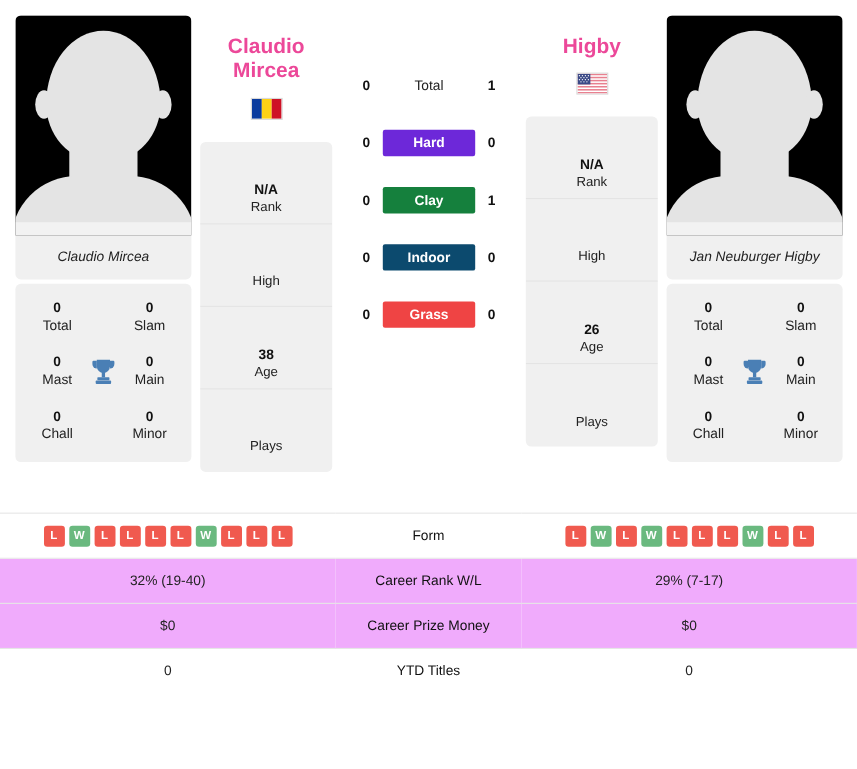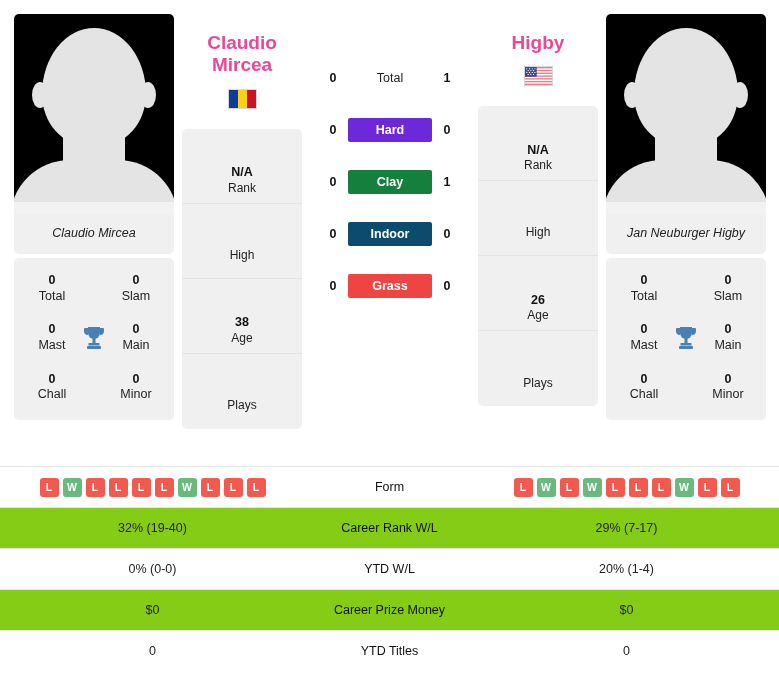--- a/index.html
+++ b/index.html
@@ -174,21 +174,21 @@
     font-size: 12.5px;
     padding: 5px 0;
     border-radius: 2px;
   }
   .h2h-label.plain { color: #222; font-weight: normal; }
   .h2h-label.surface { color: #ffffff; font-weight: bold; }
 
   
   .ctable { width: 100%; border-collapse: collapse; }
   .ctable tr { border-top: 1px solid #e6e6e6; }
-  .ctable tr.alt { background: #84cc16; }
+  .ctable tr.alt { background: #f0abfc; }
   .ctable td {
     height: 41px;
     font-size: 12.5px;
     color: #222;
     text-align: center;
     vertical-align: middle;
   }
   .ctable td.side { width: 305px; }
   .ctable td.mid {
     width: 169px;
@@ -479,25 +479,20 @@
             <div class="badge L">L</div>
             <div class="badge L">L</div>
           </div>
       </td>
     </tr>
     <tr class="alt">
       <td class="side">32% (19-40)</td>
       <td class="mid">Career Rank W/L</td>
       <td class="side">29% (7-17)</td>
     </tr>
-    <tr>
-      <td class="side">0% (0-0)</td>
-      <td class="mid">YTD W/L</td>
-      <td class="side">20% (1-4)</td>
-    </tr>
     <tr class="alt">
       <td class="side">$0</td>
       <td class="mid">Career Prize Money</td>
       <td class="side">$0</td>
     </tr>
     <tr>
       <td class="side">0</td>
       <td class="mid">YTD Titles</td>
       <td class="side">0</td>
     </tr>

